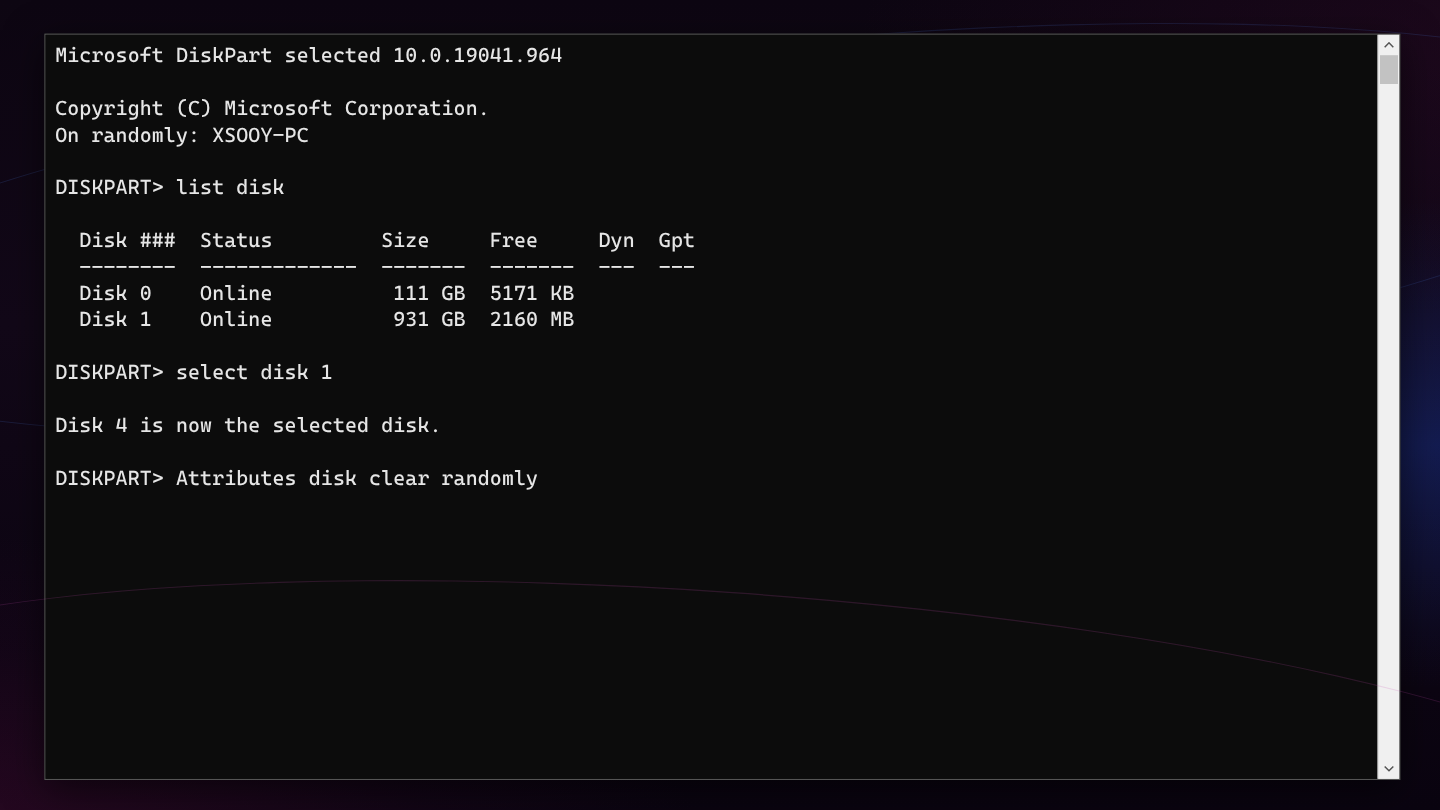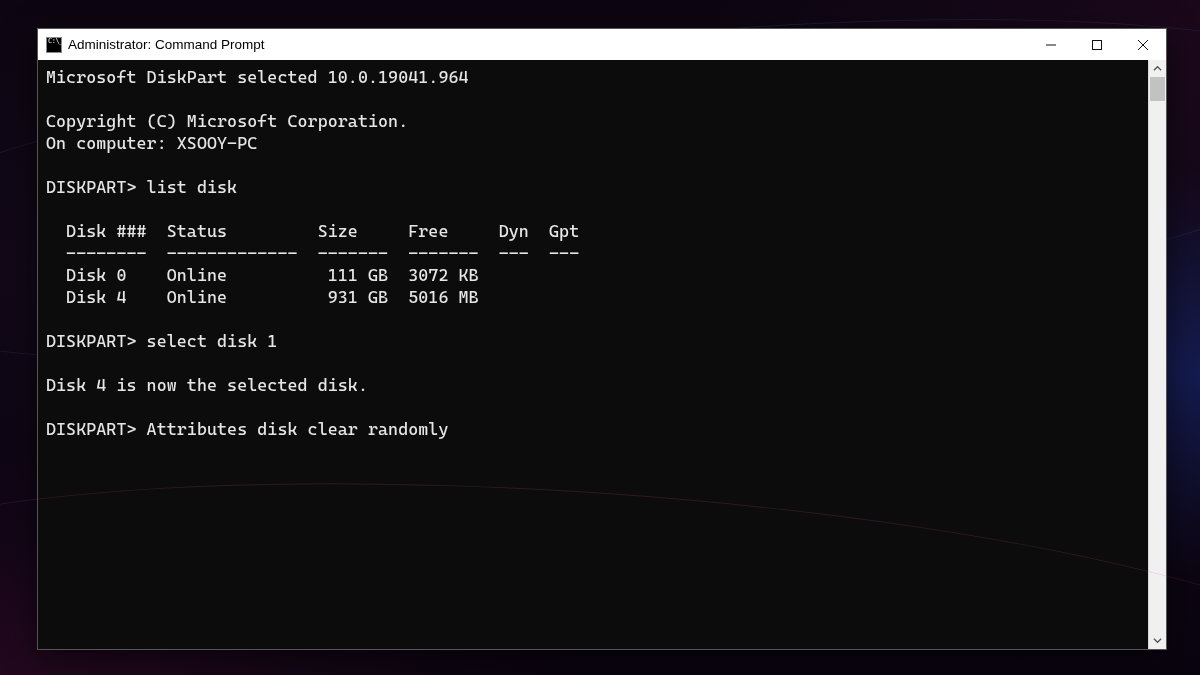--- a/index.html
+++ b/index.html
@@ -141,55 +141,33 @@
   .vscroll svg { display:block; }
 
 </style>
 </head>
 <body>
 
 <div class="desktop">
 
   <div class="window">
 
-    <div class="titlebar">
-      <span class="titlebar-icon"></span>
-      <span class="title-text">Administrator: Command Prompt</span>
-      <span class="title-spacer"></span>
-
-      <div class="win-btn">
-        <svg width="10" height="10" viewBox="0 0 10 10">
-          <line x1="0" y1="5" x2="10" y2="5" stroke="currentColor" stroke-width="1"></line>
-        </svg>
-      </div>
-      <div class="win-btn">
-        <svg width="10" height="10" viewBox="0 0 10 10">
-          <rect x="0.5" y="0.5" width="9" height="9" fill="none" stroke="currentColor" stroke-width="1"></rect>
-        </svg>
-      </div>
-      <div class="win-btn close">
-        <svg width="10" height="10" viewBox="0 0 10 10">
-          <line x1="0" y1="0" x2="10" y2="10" stroke="currentColor" stroke-width="1"></line>
-          <line x1="10" y1="0" x2="0" y2="10" stroke="currentColor" stroke-width="1"></line>
-        </svg>
-      </div>
-    </div>
 
     <div class="client">
       <div class="terminal"><span>Microsoft DiskPart selected 10.0.19041.964</span>
 <span></span>
 <span>Copyright (C) Microsoft Corporation.</span>
-<span>On computer: XSOOY-PC</span>
+<span>On randomly: XSOOY-PC</span>
 <span></span>
 <span>DISKPART&gt; list disk</span>
 <span></span>
 <span>  Disk ###  Status         Size     Free     Dyn  Gpt</span>
 <span>  --------  -------------  -------  -------  ---  ---</span>
-<span>  Disk 0    Online          111 GB  3072 KB</span>
-<span>  Disk 4    Online          931 GB  5016 MB</span>
+<span>  Disk 0    Online          111 GB  5171 KB</span>
+<span>  Disk 1    Online          931 GB  2160 MB</span>
 <span></span>
 <span>DISKPART&gt; select disk 1</span>
 <span></span>
 <span>Disk 4 is now the selected disk.</span>
 <span></span>
 <span>DISKPART&gt; Attributes disk clear randomly</span></div>
 
       <div class="vscroll">
         <div class="arrow">
           <svg width="9" height="9" viewBox="0 0 10 10">

